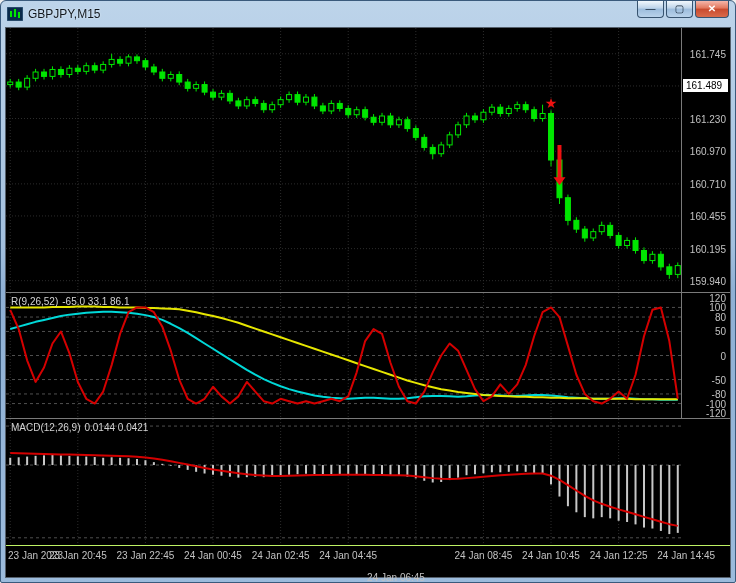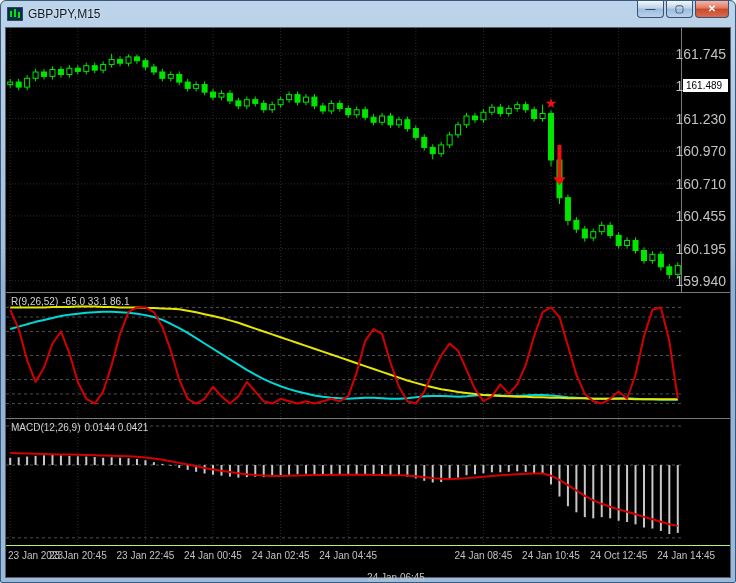--- a/index.html
+++ b/index.html
@@ -18,21 +18,21 @@
   .win-btn+.win-btn{margin-left:2px;}
   .chart-client{position:absolute;left:4px;right:4px;top:26px;bottom:4px;background:#000;border:1px solid #55606c;box-sizing:border-box;}
   .row{position:relative;box-sizing:border-box;width:100%;}
   .row-main{height:265px;border-bottom:1px solid #7a7a7a;}
   .row-osc{height:126px;border-bottom:1px solid #7a7a7a;}
   .row-macd{height:127px;border-bottom:1px solid #bef264;}
   .row-time{height:33px;text-align:center;}
   .plot{position:absolute;left:0;top:0;}
   .plot svg{display:block;}
   .axis{position:absolute;top:0;bottom:0;right:0;width:49px;border-left:1px solid #7a7a7a;box-sizing:border-box;}
-  .axis-label{position:absolute;right:4px;transform:translateY(-50%);font-size:14px;color:#c2c2c2;white-space:nowrap;}
+  .axis-label{position:absolute;right:4px;transform:translateY(-50%);font-size:10px;color:#c2c2c2;white-space:nowrap;}
   .price-tag{position:absolute;left:1px;right:2px;height:13px;background:#ffffff;color:#000;
     font-size:10px;line-height:13px;padding-left:3px;z-index:2;}
   .overlay{position:absolute;top:3px;left:5px;font-size:10px;color:#d4d4d4;white-space:nowrap;z-index:1;}
   .overlay .tri{color:#eee;font-size:8px;margin-right:3px;}
   .overlay span{margin-right:4px;}
   .time-label{position:absolute;top:4px;font-size:10px;color:#c2c2c2;white-space:nowrap;}
 </style>
 </head>
 <body>
 
@@ -280,20 +280,31 @@
             <line x1="0" y1="100.96153846153847" x2="676" y2="100.96153846153847" stroke="#4f4f4f" stroke-width="1" stroke-dasharray="3,3"></line>
             <line x1="0" y1="110.57692307692307" x2="676" y2="110.57692307692307" stroke="#4f4f4f" stroke-width="1" stroke-dasharray="3,3"></line>
             <polyline points="4.225,36.05769230769231 12.674999999999999,33.65384615384615 21.125,31.25 29.574999999999996,28.846153846153847 38.025,26.923076923076923 46.475,25 54.925,23.076923076923077 63.37499999999999,21.634615384615383 71.82499999999999,20.673076923076923 80.27499999999999,19.71153846153846 88.725,19.230769230769234 97.17499999999998,18.75 105.62499999999999,18.75 114.07499999999999,19.230769230769234 122.52499999999998,19.71153846153846 130.975,20.673076923076923 139.42499999999998,22.115384615384617 147.87499999999997,24.03846153846154 156.325,26.923076923076923 164.77499999999998,30.76923076923077 173.225,35.09615384615385 181.67499999999998,39.90384615384615 190.12499999999997,45.19230769230769 198.575,50.48076923076923 207.02499999999998,55.769230769230774 215.47499999999997,61.05769230769231 223.92499999999998,66.34615384615384 232.37499999999997,71.63461538461539 240.82499999999996,76.92307692307693 249.27499999999998,81.73076923076923 257.72499999999997,86.0576923076923 266.175,89.90384615384616 274.625,93.26923076923077 283.075,96.15384615384616 291.525,98.5576923076923 299.975,100.48076923076924 308.425,102.40384615384615 316.875,103.84615384615385 325.325,104.8076923076923 333.775,105.28846153846153 342.225,105.76923076923077 350.675,105.28846153846153 359.125,104.8076923076923 367.575,104.8076923076923 376.025,105.28846153846153 384.47499999999997,105.76923076923077 392.925,105.76923076923077 401.375,105.28846153846153 409.825,104.32692307692308 418.275,103.36538461538461 426.72499999999997,102.88461538461539 435.175,102.88461538461539 443.625,103.36538461538461 452.075,103.84615384615385 460.525,103.36538461538461 468.97499999999997,102.40384615384615 477.42499999999995,101.92307692307692 485.875,101.92307692307692 494.325,102.40384615384615 502.775,102.88461538461539 511.22499999999997,102.88461538461539 519.675,102.40384615384615 528.125,101.92307692307692 536.5749999999999,101.92307692307692 545.025,102.40384615384615 553.475,103.36538461538461 561.925,104.32692307692308 570.375,104.8076923076923 578.8249999999999,105.28846153846153 587.275,105.76923076923077 595.725,105.76923076923077 604.175,105.76923076923077 612.625,105.28846153846153 621.0749999999999,105.28846153846153 629.525,105.76923076923077 637.975,106.25 646.425,106.25 654.875,106.73076923076923 663.3249999999999,106.73076923076923 671.775,106.73076923076923" fill="none" stroke="#00d8d8" stroke-width="2" stroke-linejoin="round"></polyline>
             <polyline points="4.225,14.423076923076923 12.674999999999999,14.423076923076923 21.125,14.423076923076923 29.574999999999996,14.423076923076923 38.025,14.423076923076923 46.475,13.942307692307693 54.925,13.942307692307693 63.37499999999999,13.942307692307693 71.82499999999999,13.461538461538462 80.27499999999999,13.461538461538462 88.725,13.461538461538462 97.17499999999998,13.942307692307693 105.62499999999999,13.942307692307693 114.07499999999999,14.423076923076923 122.52499999999998,14.423076923076923 130.975,14.423076923076923 139.42499999999998,14.903846153846155 147.87499999999997,14.903846153846155 156.325,15.384615384615385 164.77499999999998,15.865384615384615 173.225,16.346153846153847 181.67499999999998,17.788461538461537 190.12499999999997,19.230769230769234 198.575,21.153846153846153 207.02499999999998,23.076923076923077 215.47499999999997,25 223.92499999999998,27.403846153846153 232.37499999999997,29.80769230769231 240.82499999999996,32.69230769230769 249.27499999999998,35.57692307692307 257.72499999999997,38.46153846153847 266.175,41.34615384615385 274.625,44.23076923076923 283.075,47.11538461538461 291.525,50 299.975,52.88461538461539 308.425,55.769230769230774 316.875,58.65384615384615 325.325,61.53846153846154 333.775,64.42307692307692 342.225,67.3076923076923 350.675,70.1923076923077 359.125,73.07692307692308 367.575,75.96153846153845 376.025,78.84615384615384 384.47499999999997,81.73076923076923 392.925,84.61538461538461 401.375,87.5 409.825,89.90384615384616 418.275,92.3076923076923 426.72499999999997,94.23076923076923 435.175,96.15384615384616 443.625,97.59615384615384 452.075,99.03846153846153 460.525,100 468.97499999999997,100.96153846153847 477.42499999999995,101.92307692307692 485.875,102.40384615384615 494.325,102.88461538461539 502.775,103.36538461538461 511.22499999999997,103.84615384615385 519.675,103.84615384615385 528.125,104.32692307692308 536.5749999999999,104.32692307692308 545.025,104.8076923076923 553.475,104.8076923076923 561.925,105.28846153846153 570.375,105.28846153846153 578.8249999999999,105.28846153846153 587.275,105.76923076923077 595.725,105.76923076923077 604.175,105.76923076923077 612.625,105.76923076923077 621.0749999999999,105.76923076923077 629.525,106.25 637.975,106.25 646.425,106.25 654.875,106.25 663.3249999999999,106.25 671.775,106.25" fill="none" stroke="#e6e600" stroke-width="2" stroke-linejoin="round"></polyline>
             <polyline points="4.225,16.826923076923077 12.674999999999999,36.05769230769231 21.125,67.3076923076923 29.574999999999996,88.9423076923077 38.025,74.51923076923077 46.475,50.48076923076923 54.925,38.46153846153847 63.37499999999999,60.09615384615385 71.82499999999999,88.9423076923077 80.27499999999999,105.76923076923077 88.725,110.57692307692307 97.17499999999998,98.5576923076923 105.62499999999999,72.11538461538461 114.07499999999999,40.86538461538461 122.52499999999998,19.230769230769234 130.975,14.423076923076923 139.42499999999998,14.423076923076923 147.87499999999997,19.230769230769234 156.325,33.65384615384615 164.77499999999998,57.69230769230769 173.225,86.53846153846153 181.67499999999998,105.76923076923077 190.12499999999997,110.57692307692307 198.575,105.76923076923077 207.02499999999998,93.75 215.47499999999997,103.36538461538461 223.92499999999998,110.57692307692307 232.37499999999997,103.36538461538461 240.82499999999996,88.9423076923077 249.27499999999998,98.5576923076923 257.72499999999997,108.17307692307693 266.175,110.57692307692307 274.625,105.76923076923077 283.075,108.17307692307693 291.525,110.57692307692307 299.975,108.17307692307693 308.425,110.57692307692307 316.875,108.17307692307693 325.325,105.76923076923077 333.775,108.17307692307693 342.225,103.36538461538461 350.675,79.32692307692307 359.125,48.07692307692308 367.575,36.05769230769231 376.025,40.86538461538461 384.47499999999997,69.71153846153847 392.925,93.75 401.375,108.17307692307693 409.825,110.57692307692307 418.275,98.5576923076923 426.72499999999997,79.32692307692307 435.175,62.5 443.625,50.48076923076923 452.075,57.69230769230769 460.525,76.92307692307693 468.97499999999997,96.15384615384616 477.42499999999995,108.17307692307693 485.875,103.36538461538461 494.325,91.34615384615384 502.775,100.96153846153847 511.22499999999997,91.34615384615384 519.675,72.11538461538461 528.125,43.26923076923077 536.5749999999999,19.230769230769234 545.025,14.423076923076923 553.475,24.03846153846154 561.925,52.88461538461539 570.375,81.73076923076923 578.8249999999999,100.96153846153847 587.275,108.17307692307693 595.725,110.57692307692307 604.175,105.76923076923077 612.625,98.5576923076923 621.0749999999999,105.76923076923077 629.525,81.73076923076923 637.975,43.26923076923077 646.425,16.826923076923077 654.875,14.423076923076923 663.3249999999999,48.07692307692308 671.775,105.76923076923077" fill="none" stroke="#d40000" stroke-width="2" stroke-linejoin="round"></polyline>
           </svg>
         </div>
       <div class="overlay">
         <span>R(9,26,52)</span><span>-65.0 33.1 86.1</span>
       </div>
+      <div class="axis" id="axis-osc">
+          <div class="axis-label" style="top: 4.80769px;">120</div>
+          <div class="axis-label" style="top: 14.4231px;">100</div>
+          <div class="axis-label" style="top: 24.0385px;">80</div>
+          <div class="axis-label" style="top: 38.4615px;">50</div>
+          <div class="axis-label" style="top: 62.5px;">0</div>
+          <div class="axis-label" style="top: 86.5385px;">-50</div>
+          <div class="axis-label" style="top: 100.962px;">-80</div>
+          <div class="axis-label" style="top: 110.577px;">-100</div>
+          <div class="axis-label" style="top: 120.192px;">-120</div>
+        </div>
     </div>
 
     <div class="row row-macd">
       <div class="plot" id="plot-macd">
           <svg width="676" height="126">
             <line x1="4.225" y1="0" x2="4.225" y2="126" stroke="#2c2c2c" stroke-width="1" stroke-dasharray="1,2"></line>
             <line x1="71.82499999999999" y1="0" x2="71.82499999999999" y2="126" stroke="#2c2c2c" stroke-width="1" stroke-dasharray="1,2"></line>
             <line x1="139.42499999999998" y1="0" x2="139.42499999999998" y2="126" stroke="#2c2c2c" stroke-width="1" stroke-dasharray="1,2"></line>
             <line x1="207.02499999999998" y1="0" x2="207.02499999999998" y2="126" stroke="#2c2c2c" stroke-width="1" stroke-dasharray="1,2"></line>
             <line x1="274.625" y1="0" x2="274.625" y2="126" stroke="#2c2c2c" stroke-width="1" stroke-dasharray="1,2"></line>
@@ -399,18 +410,18 @@
     <div class="row row-time" id="row-time">
         <div class="time-label" style="left: 2px;">23 Jan 2023</div>
         <div class="time-label" style="left: 71.825px; transform: translateX(-50%);">23 Jan 20:45</div>
         <div class="time-label" style="left: 139.425px; transform: translateX(-50%);">23 Jan 22:45</div>
         <div class="time-label" style="left: 207.025px; transform: translateX(-50%);">24 Jan 00:45</div>
         <div class="time-label" style="left: 274.625px; transform: translateX(-50%);">24 Jan 02:45</div>
         <div class="time-label" style="left: 342.225px; transform: translateX(-50%);">24 Jan 04:45</div>
         <div class="time-label" style="left: 390px; transform: translateX(-50%); margin-top: 22px;">24 Jan 06:45</div>
         <div class="time-label" style="left: 477.425px; transform: translateX(-50%);">24 Jan 08:45</div>
         <div class="time-label" style="left: 545.025px; transform: translateX(-50%);">24 Jan 10:45</div>
-        <div class="time-label" style="left: 612.625px; transform: translateX(-50%);">24 Oct 12:45</div>
+        <div class="time-label" style="left: 612.625px; transform: translateX(-50%);">24 Jan 12:25</div>
         <div class="time-label" style="left: 680.225px; transform: translateX(-50%);">24 Jan 14:45</div>
       </div>
 
   </div>
 </div>
 
 </body></html>

